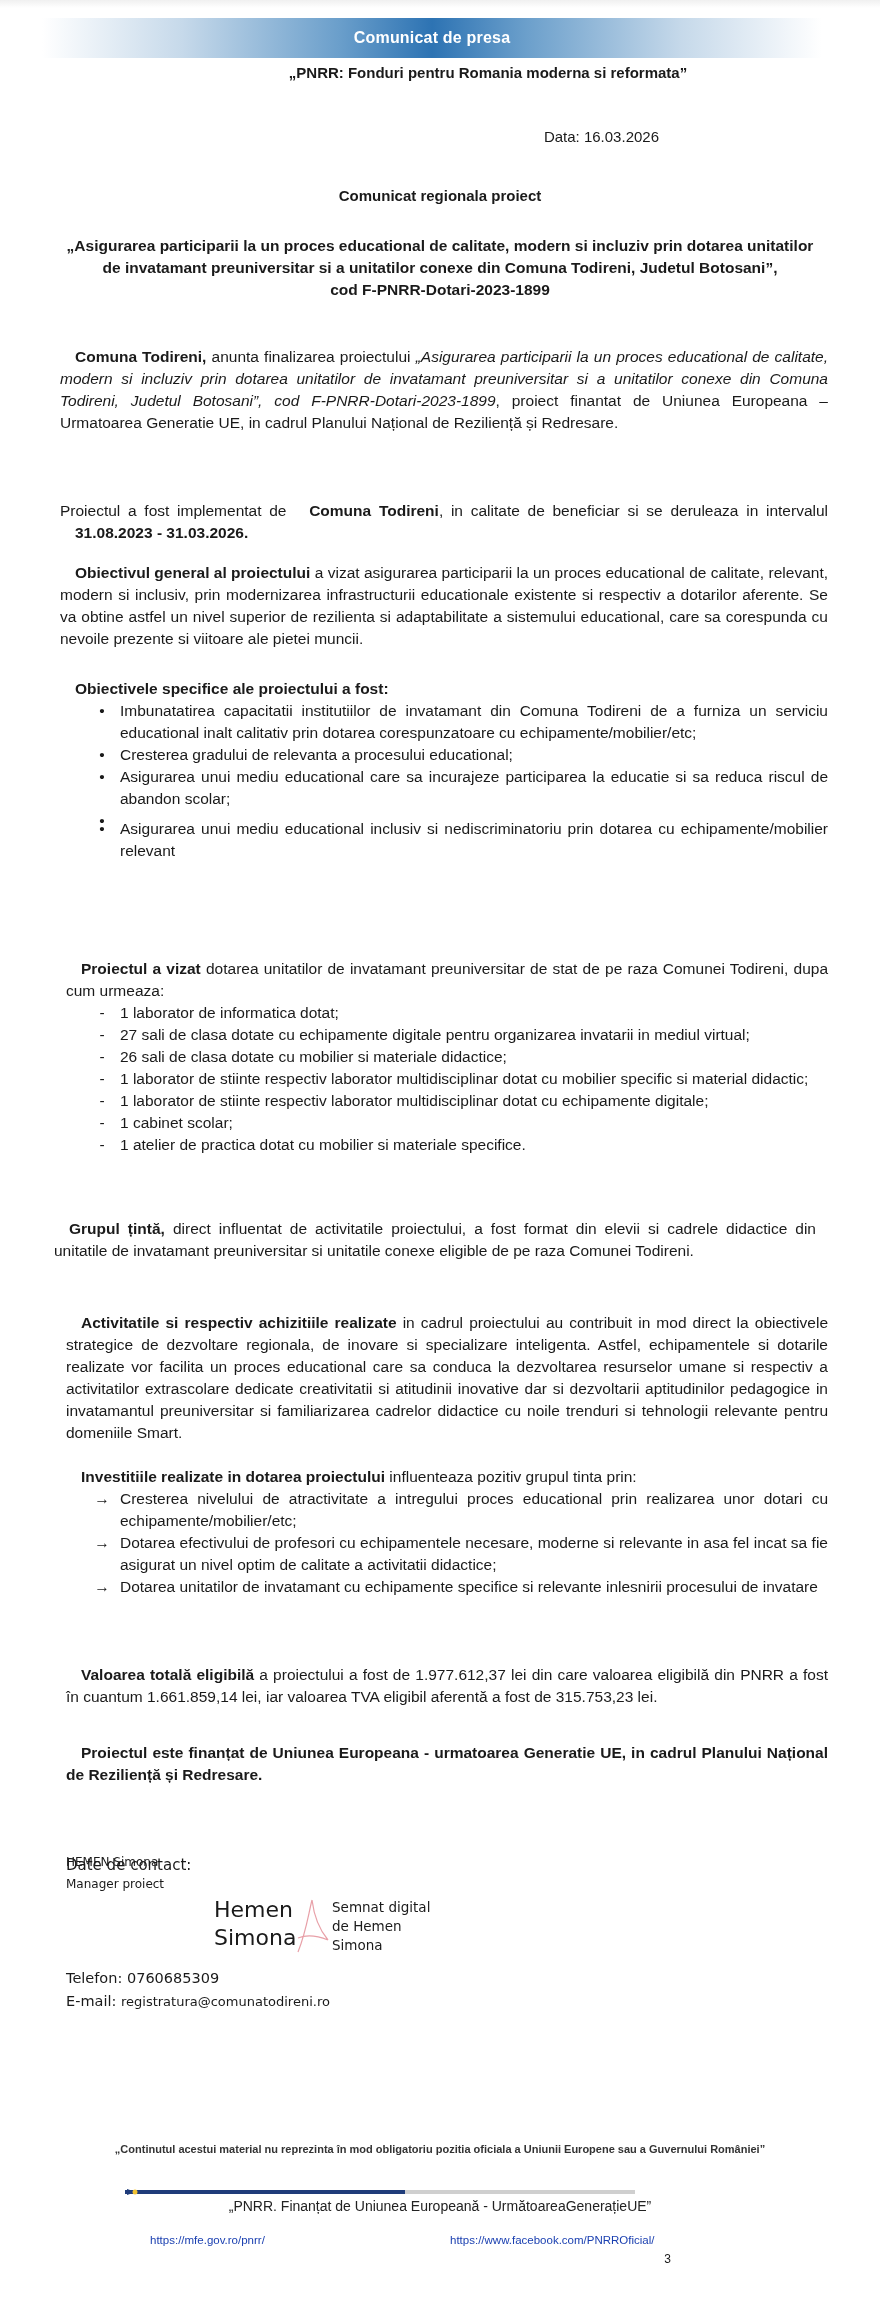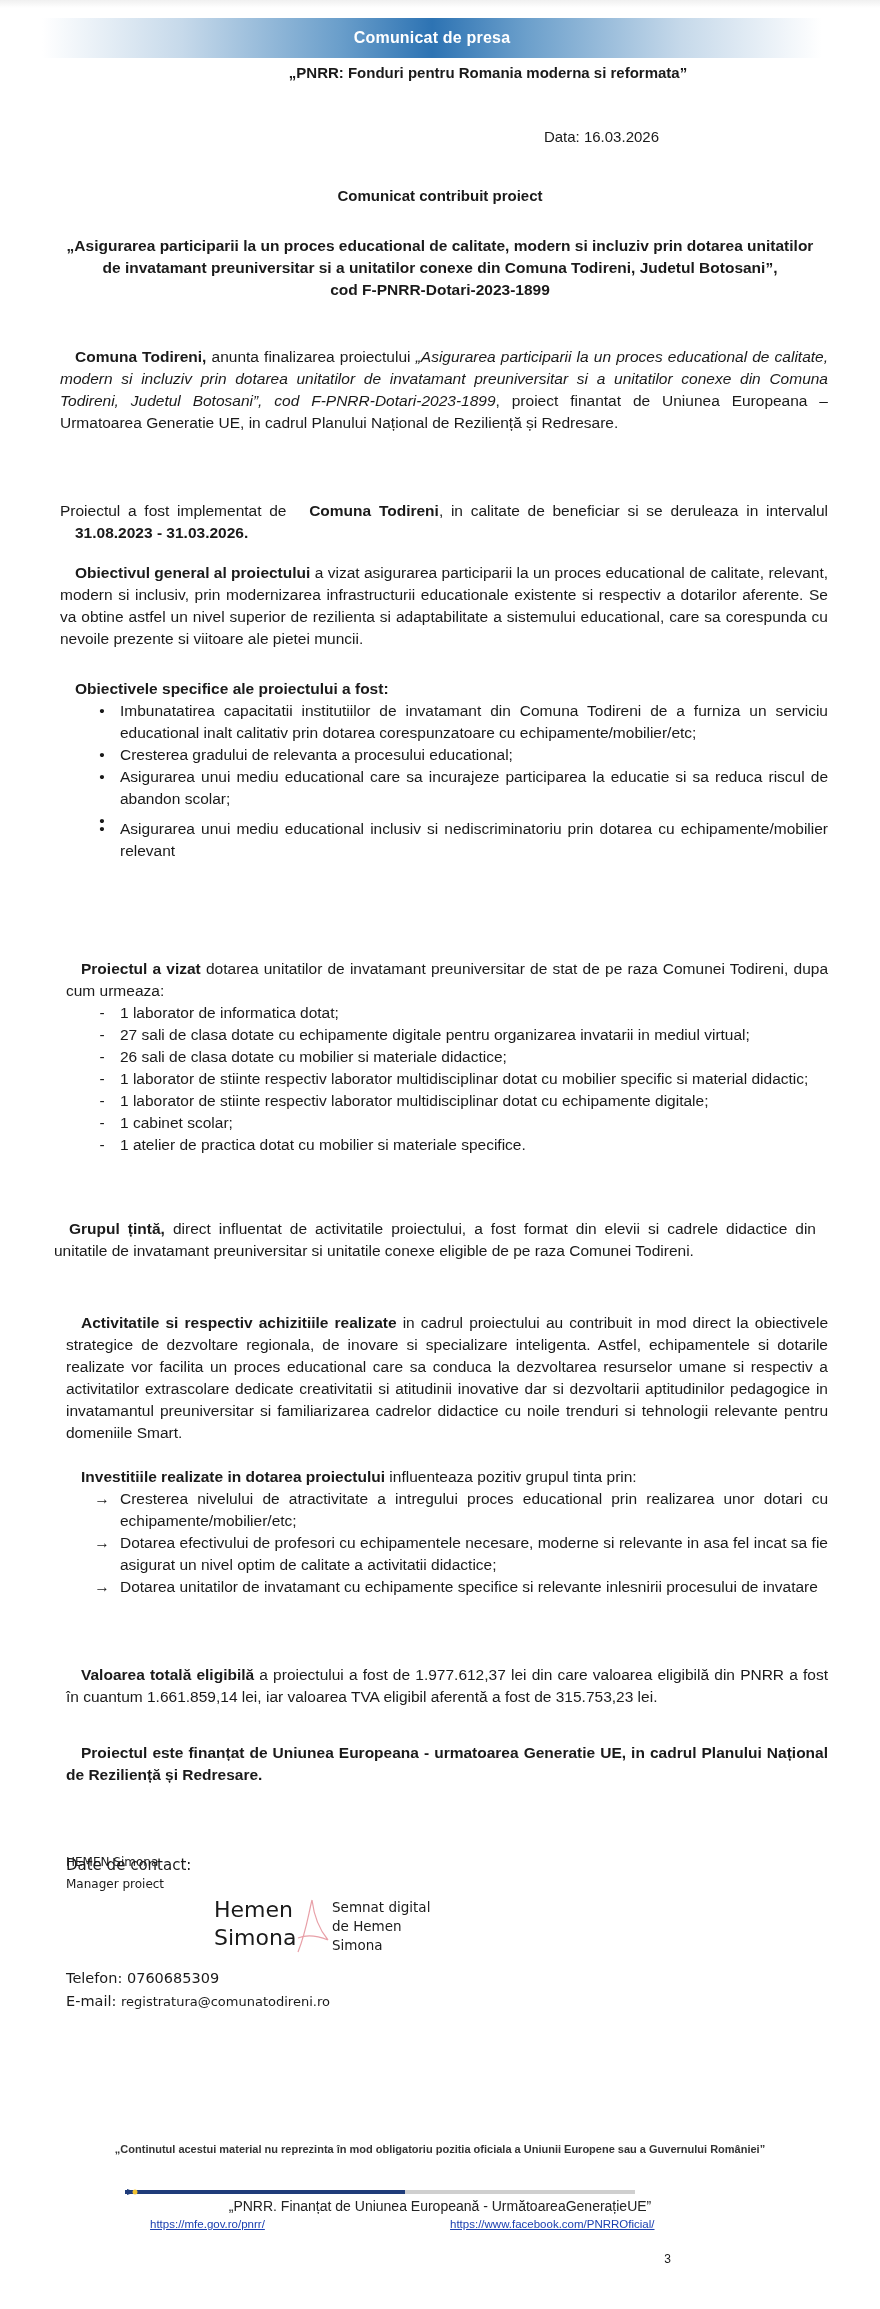--- a/index.html
+++ b/index.html
@@ -23,42 +23,42 @@
   .body i { font-style: italic; }
   ul.bul { margin: 0; padding: 0 0 0 60px; list-style: none; }
   ul.bul li { position: relative; text-align: justify; }
   ul.bul li .mk { position: absolute; left: -28px; top: 0; width: 20px; text-align: center; }
   .foot-note { left: 60px; width: 760px; top: 2142px; font-size: 11px; line-height: 14px; text-align: center; font-family: "Liberation Sans", sans-serif; font-weight: bold; color: #333; }
   .foot-bar { left: 125px; top: 2190px; width: 510px; height: 4px; background: #cfcfcf; }
   .foot-bar .blue { position: absolute; left: 0; top: 0; width: 280px; height: 4px; background: #1f3c7a; }
   .foot-bar .star { position: absolute; left: 2px; top: -2px; width: 14px; height: 8px; }
   .foot-pnrr { left: 60px; width: 760px; top: 2198px; font-size: 14px; text-align: center; font-family: "Liberation Sans", sans-serif; color: #222; }
   .foot-links { left: 150px; width: 600px; top: 2218px; font-size: 11.5px; font-family: "Liberation Sans", sans-serif; }
-  .foot-links a { color: #1a3fb0; text-decoration: underline; position: absolute; top: 0; white-space: nowrap; }
+  .foot-links a { color: #1a3fb0; position: absolute; top: 16px; white-space: nowrap; }
   .pagenum { right: 40px; top: 2252px; font-size: 12px; font-family: "Liberation Sans", sans-serif; }
   .contact { font-family: "DejaVu Sans", sans-serif; font-size: 15px; color: #1a1a1a; }
 </style>
 </head>
 <body>
 
 <div class="page">
   <div class="topshade"></div>
 
   <div class="banner">
     <span>Comunicat de presa</span>
   </div>
 
   <div class="abs center t-sub">„PNRR: Fonduri pentru Romania moderna si reformata”</div>
 
   <div class="abs t-date">
     <span>Data:</span>
     <span>16.03.2026</span>
   </div>
 
-  <div class="abs center t-head">Comunicat contribuit proiect</div>
+  <div class="abs center t-head">Comunicat regionala proiect</div>
 
   <div class="abs center t-title">
     <div>„Asigurarea participarii la un proces educational de calitate, modern si incluziv prin dotarea unitatilor de invatamant preuniversitar si a unitatilor conexe din Comuna Todireni, Judetul Botosani”,</div>
     <div>cod F-PNRR-Dotari-2023-1899</div>
   </div>
 
   <div class="abs body" style="top:346px;">
     <b>Comuna Todireni,</b><span> anunta finalizarea proiectului </span><i>„Asigurarea participarii la un proces educational de calitate, modern si incluziv prin dotarea unitatilor de invatamant preuniversitar si a unitatilor conexe din Comuna Todireni, Judetul Botosani”, cod F-PNRR-Dotari-2023-1899</i><span>, proiect finantat de Uniunea Europeana – Urmatoarea Generatie UE, in cadrul Planului Național de Reziliență și Redresare.</span>
   </div>
 

